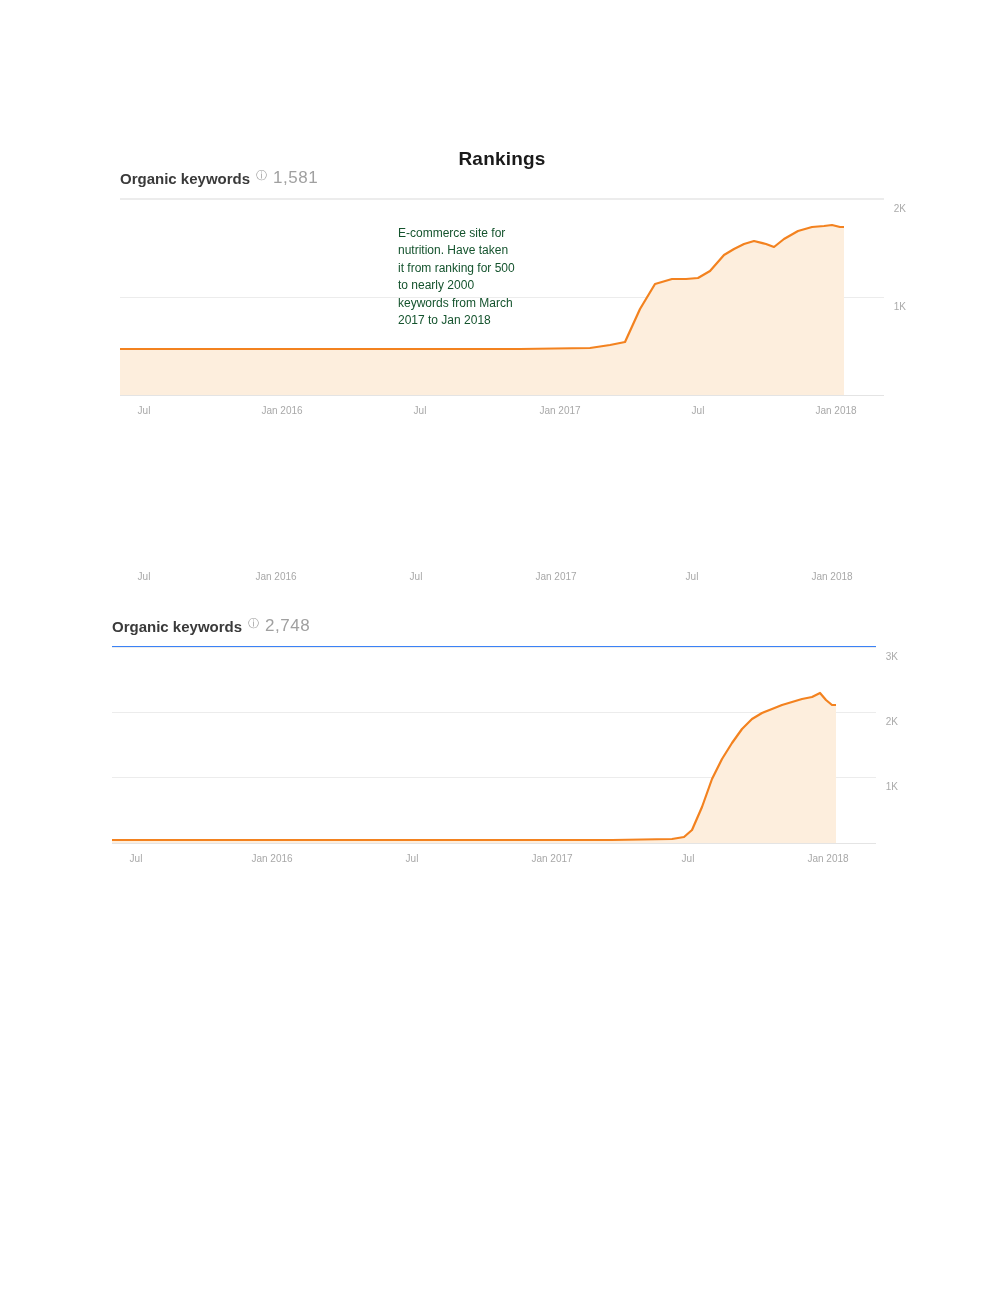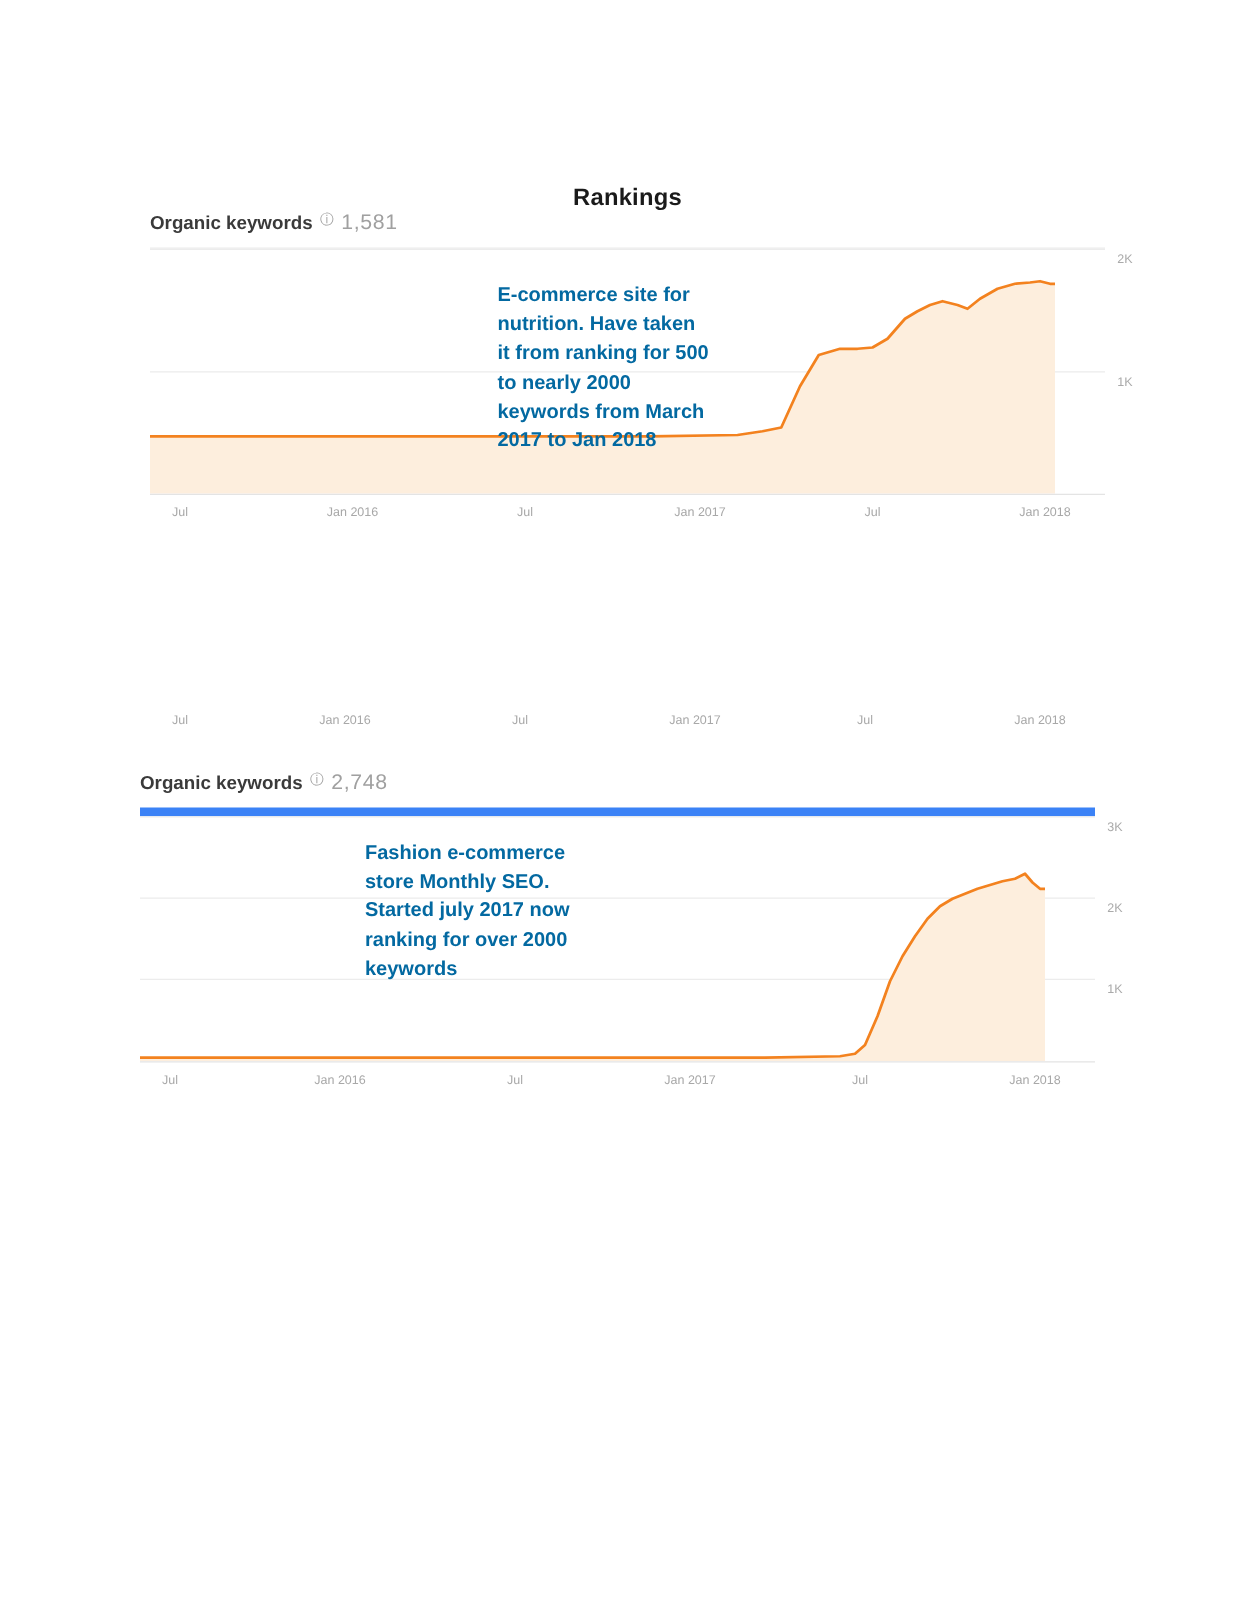--- a/index.html
+++ b/index.html
@@ -93,24 +93,24 @@
   }
   .xtick {
     position: absolute;
     font-size: 10px;
     color: #a8a8a8;
     transform: translateX(-50%);
     white-space: nowrap;
   }
   .annotation {
     position: absolute;
-    font-size: 16px;
-    font-weight: bold;
+    font-size: 12px;
+    font-weight: normal;
     line-height: 1.45;
-    color: #0369a1;
+    color: #14532d;
     white-space: pre-line;
   }
   svg { display: block; }
 
   
   .stray-axis {
     position: absolute;
     left: 0;
     right: 0;
     height: 14px;
@@ -171,21 +171,21 @@
   </div>
 </div>
 
 <div class="chart-block" style="left:112px; top:616px; width:764px;">
   <div class="kw-header">
     <span class="kw-label">Organic keywords</span>
     <span class="kw-info">ⓘ</span>
     <span class="kw-value">2,748</span>
   </div>
 
-  <div class="plot" style="height:196px; width:764px; border-top:7px solid #3b82f6;">
+  <div class="plot" style="height:196px; width:764px; border-top:1px solid #3b82f6;">
     <div class="gridline" style="top:0px;"></div>
     <div class="gridline" style="top:65px;"></div>
     <div class="gridline" style="top:130px;"></div>
 
     <div class="ylab" style="top:9px; right:-22px;">3K</div>
     <div class="ylab" style="top:74px; right:-22px;">2K</div>
     <div class="ylab" style="top:139px; right:-22px;">1K</div>
 
     <svg class="plot-area" viewBox="0 0 724 196" preserveAspectRatio="none" style="width:724px;height:196px;">
       <path fill="#fdeedd" stroke="none" d="M0,193 L120,193 L250,193 L380,193 L500,193 L560,192 L572,190 L580,183 L590,160 L600,132 L610,112 L620,96 L630,82 L640,72 L650,66 L660,62 L670,58 L680,55 L690,52 L700,50 L708,46 L714,53 L720,58 L724,58 L724,196 L0,196 Z"></path>
@@ -195,19 +195,14 @@
     <div class="xaxis" style="top:196px;"></div>
     <div class="xticks" style="top:206px; height:14px;">
       <span class="xtick" style="left:24px;">Jul</span>
       <span class="xtick" style="left:160px;">Jan 2016</span>
       <span class="xtick" style="left:300px;">Jul</span>
       <span class="xtick" style="left:440px;">Jan 2017</span>
       <span class="xtick" style="left:576px;">Jul</span>
       <span class="xtick" style="left:716px;">Jan 2018</span>
     </div>
 
-    <div class="annotation" style="left:180px; top:18px; width:230px;">Fashion e-commerce
-store Monthly SEO.
-Started july 2017 now
-ranking for over 2000
-keywords</div>
   </div>
 </div>
 
 </body></html>

